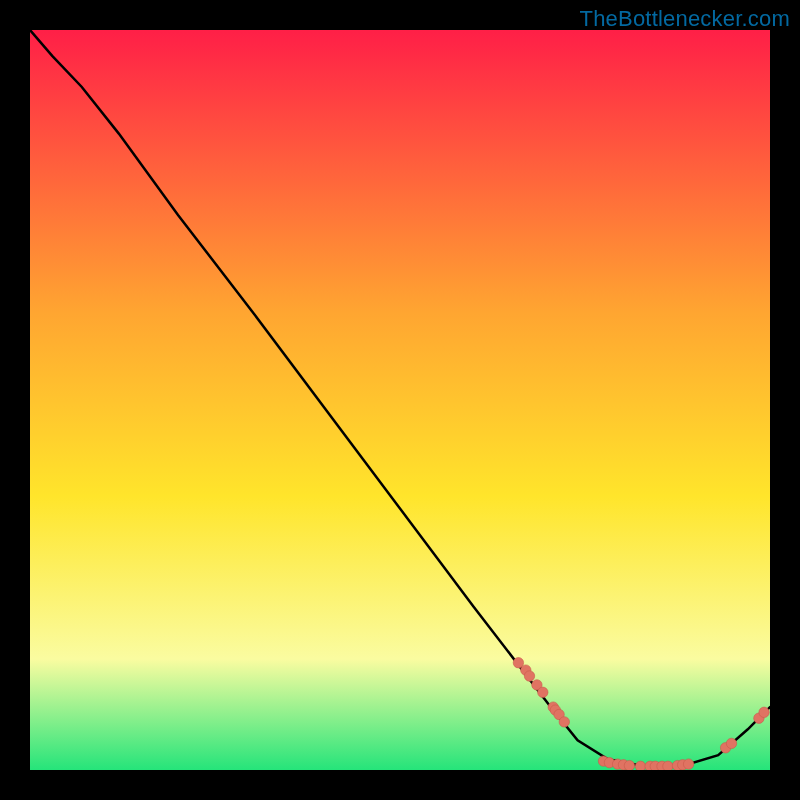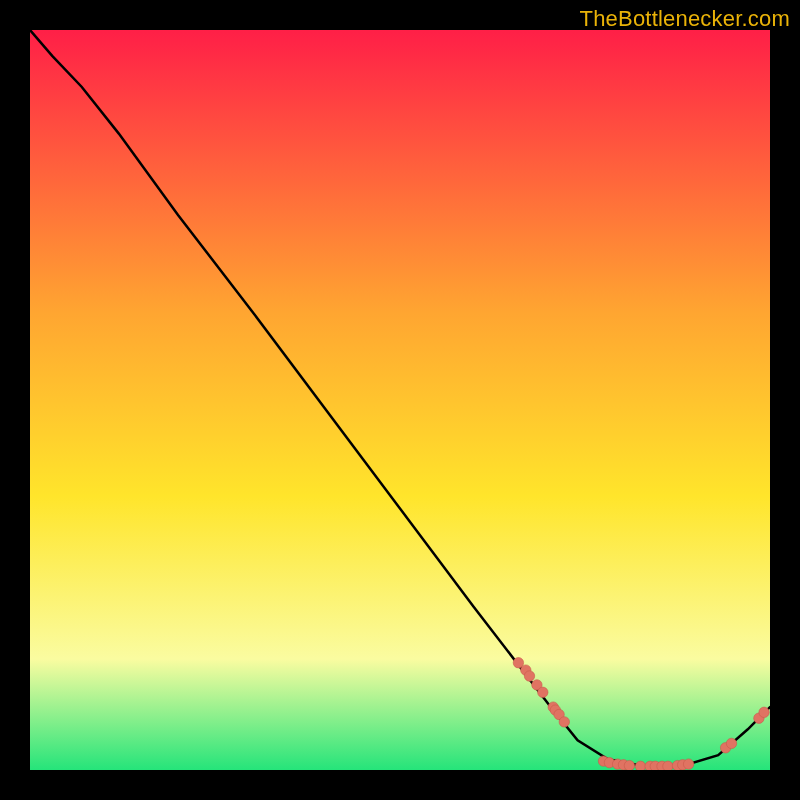--- a/index.html
+++ b/index.html
@@ -14,21 +14,21 @@
   .frame {
     position: relative;
     width: 800px;
     height: 800px;
     background: #000;
   }
   .watermark {
     position: absolute;
     top: 6px;
     right: 10px;
-    color: #eab308;
+    color: #0369a1;
     font-size: 22px;
     font-weight: 400;
     letter-spacing: 0.2px;
     pointer-events: none;
     user-select: none;
   }
   .plot {
     position: absolute;
     left: 30px;
     top: 30px;

